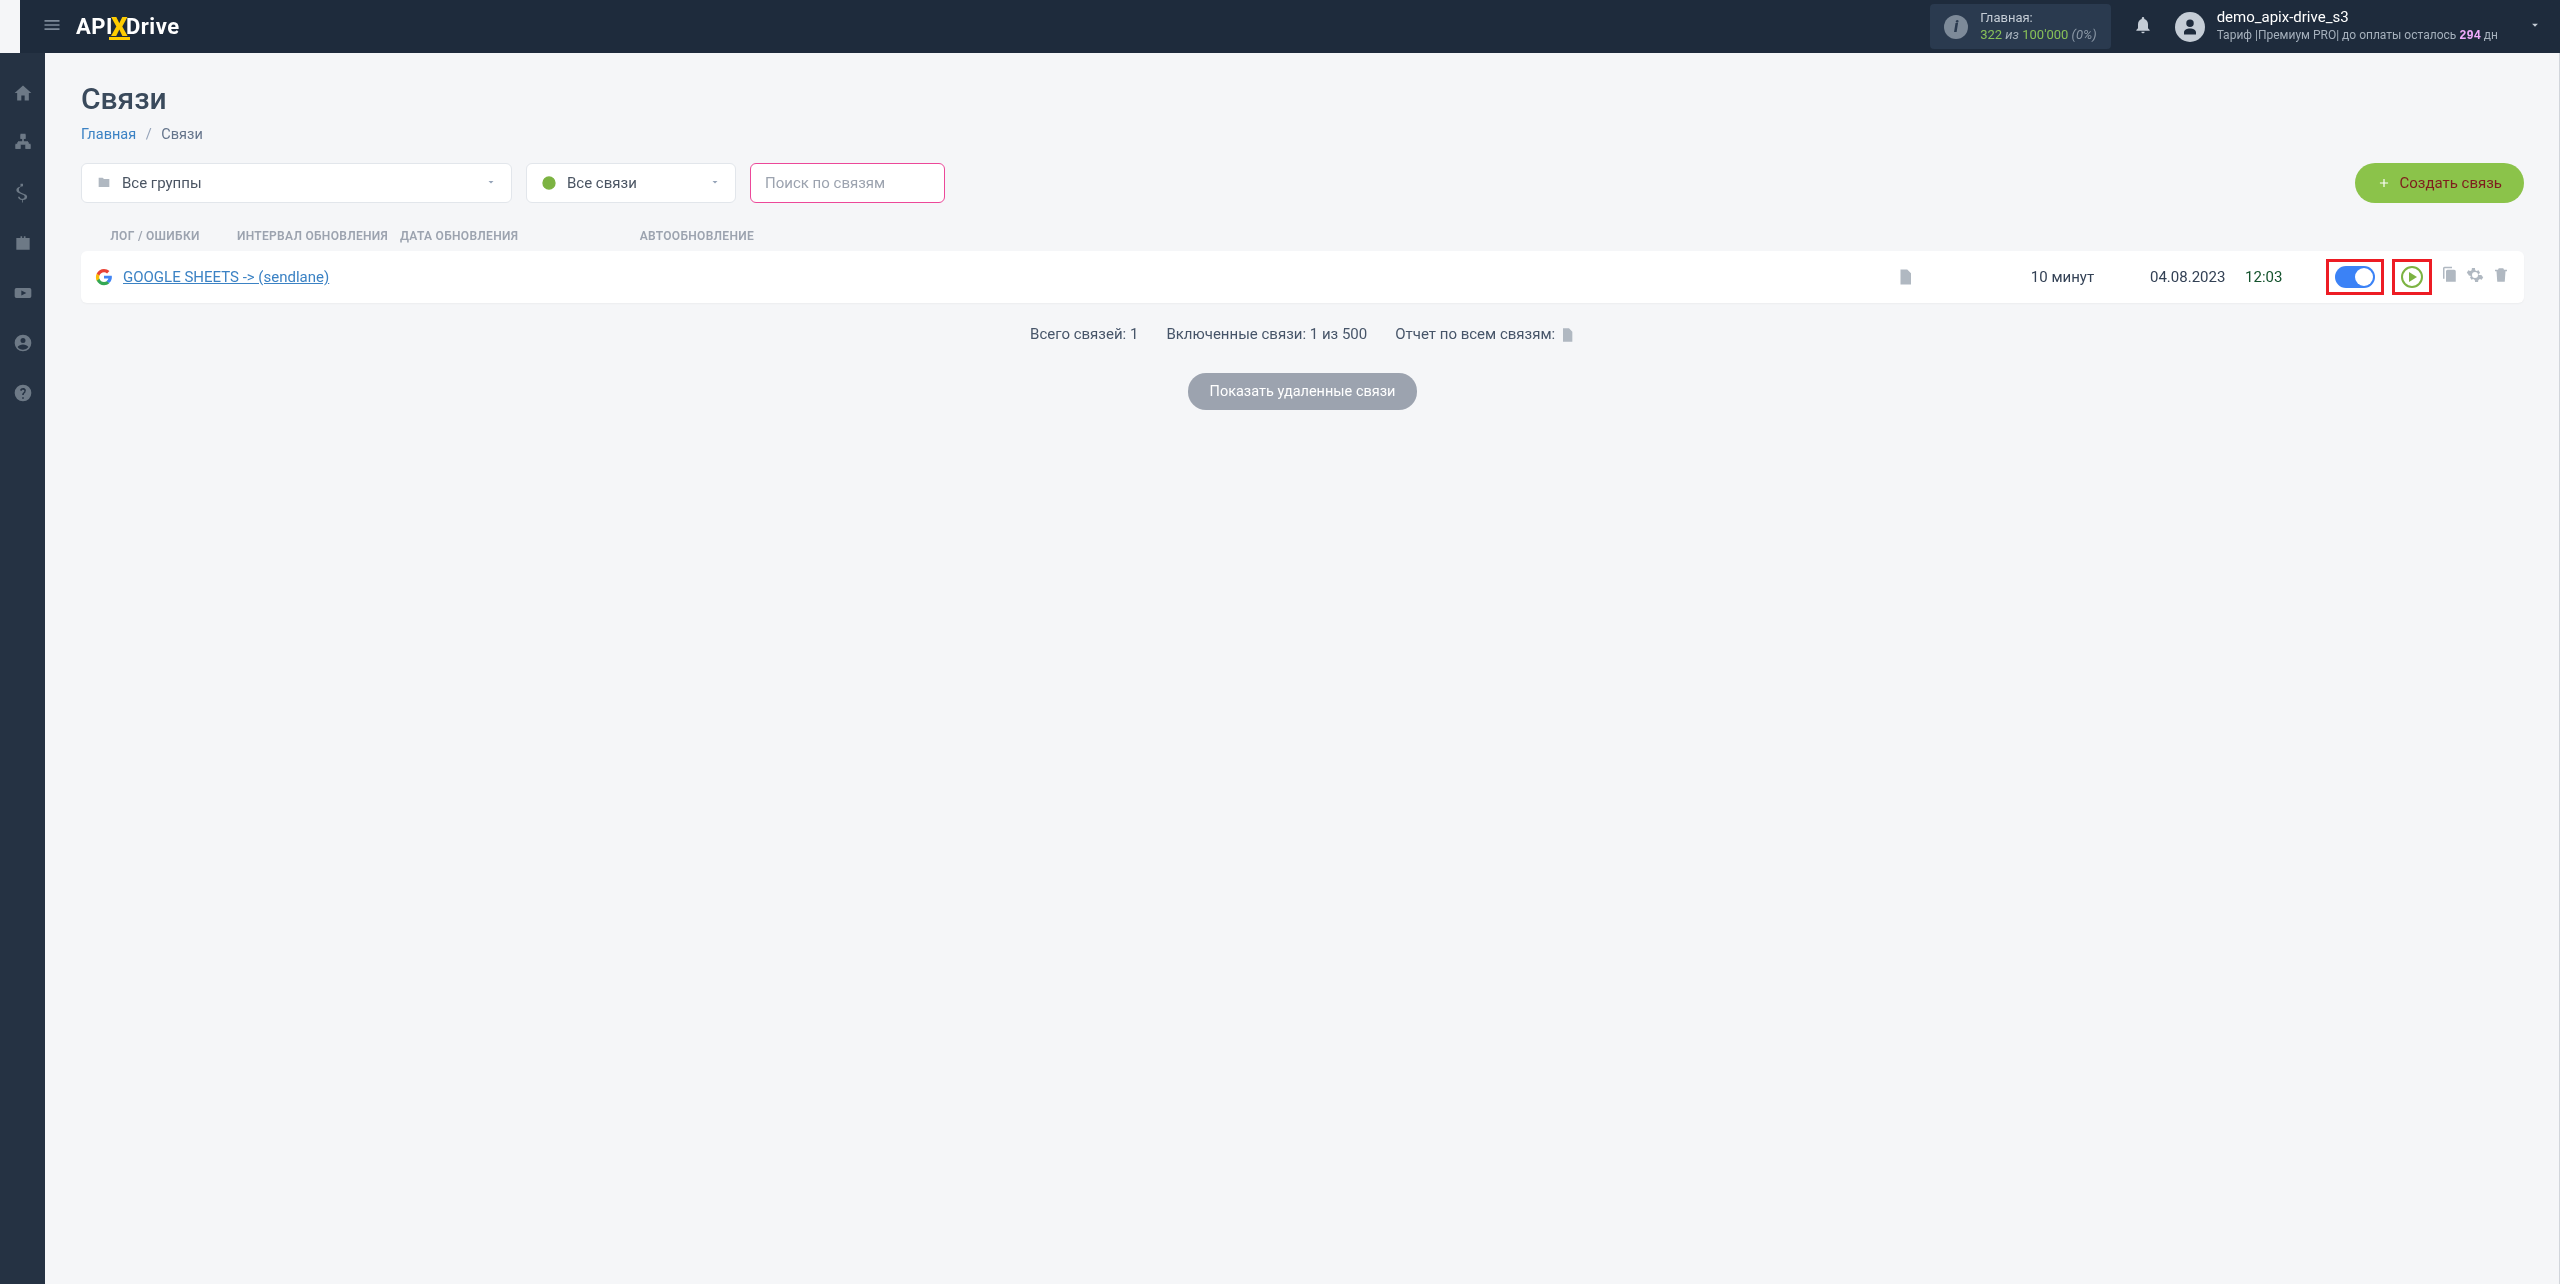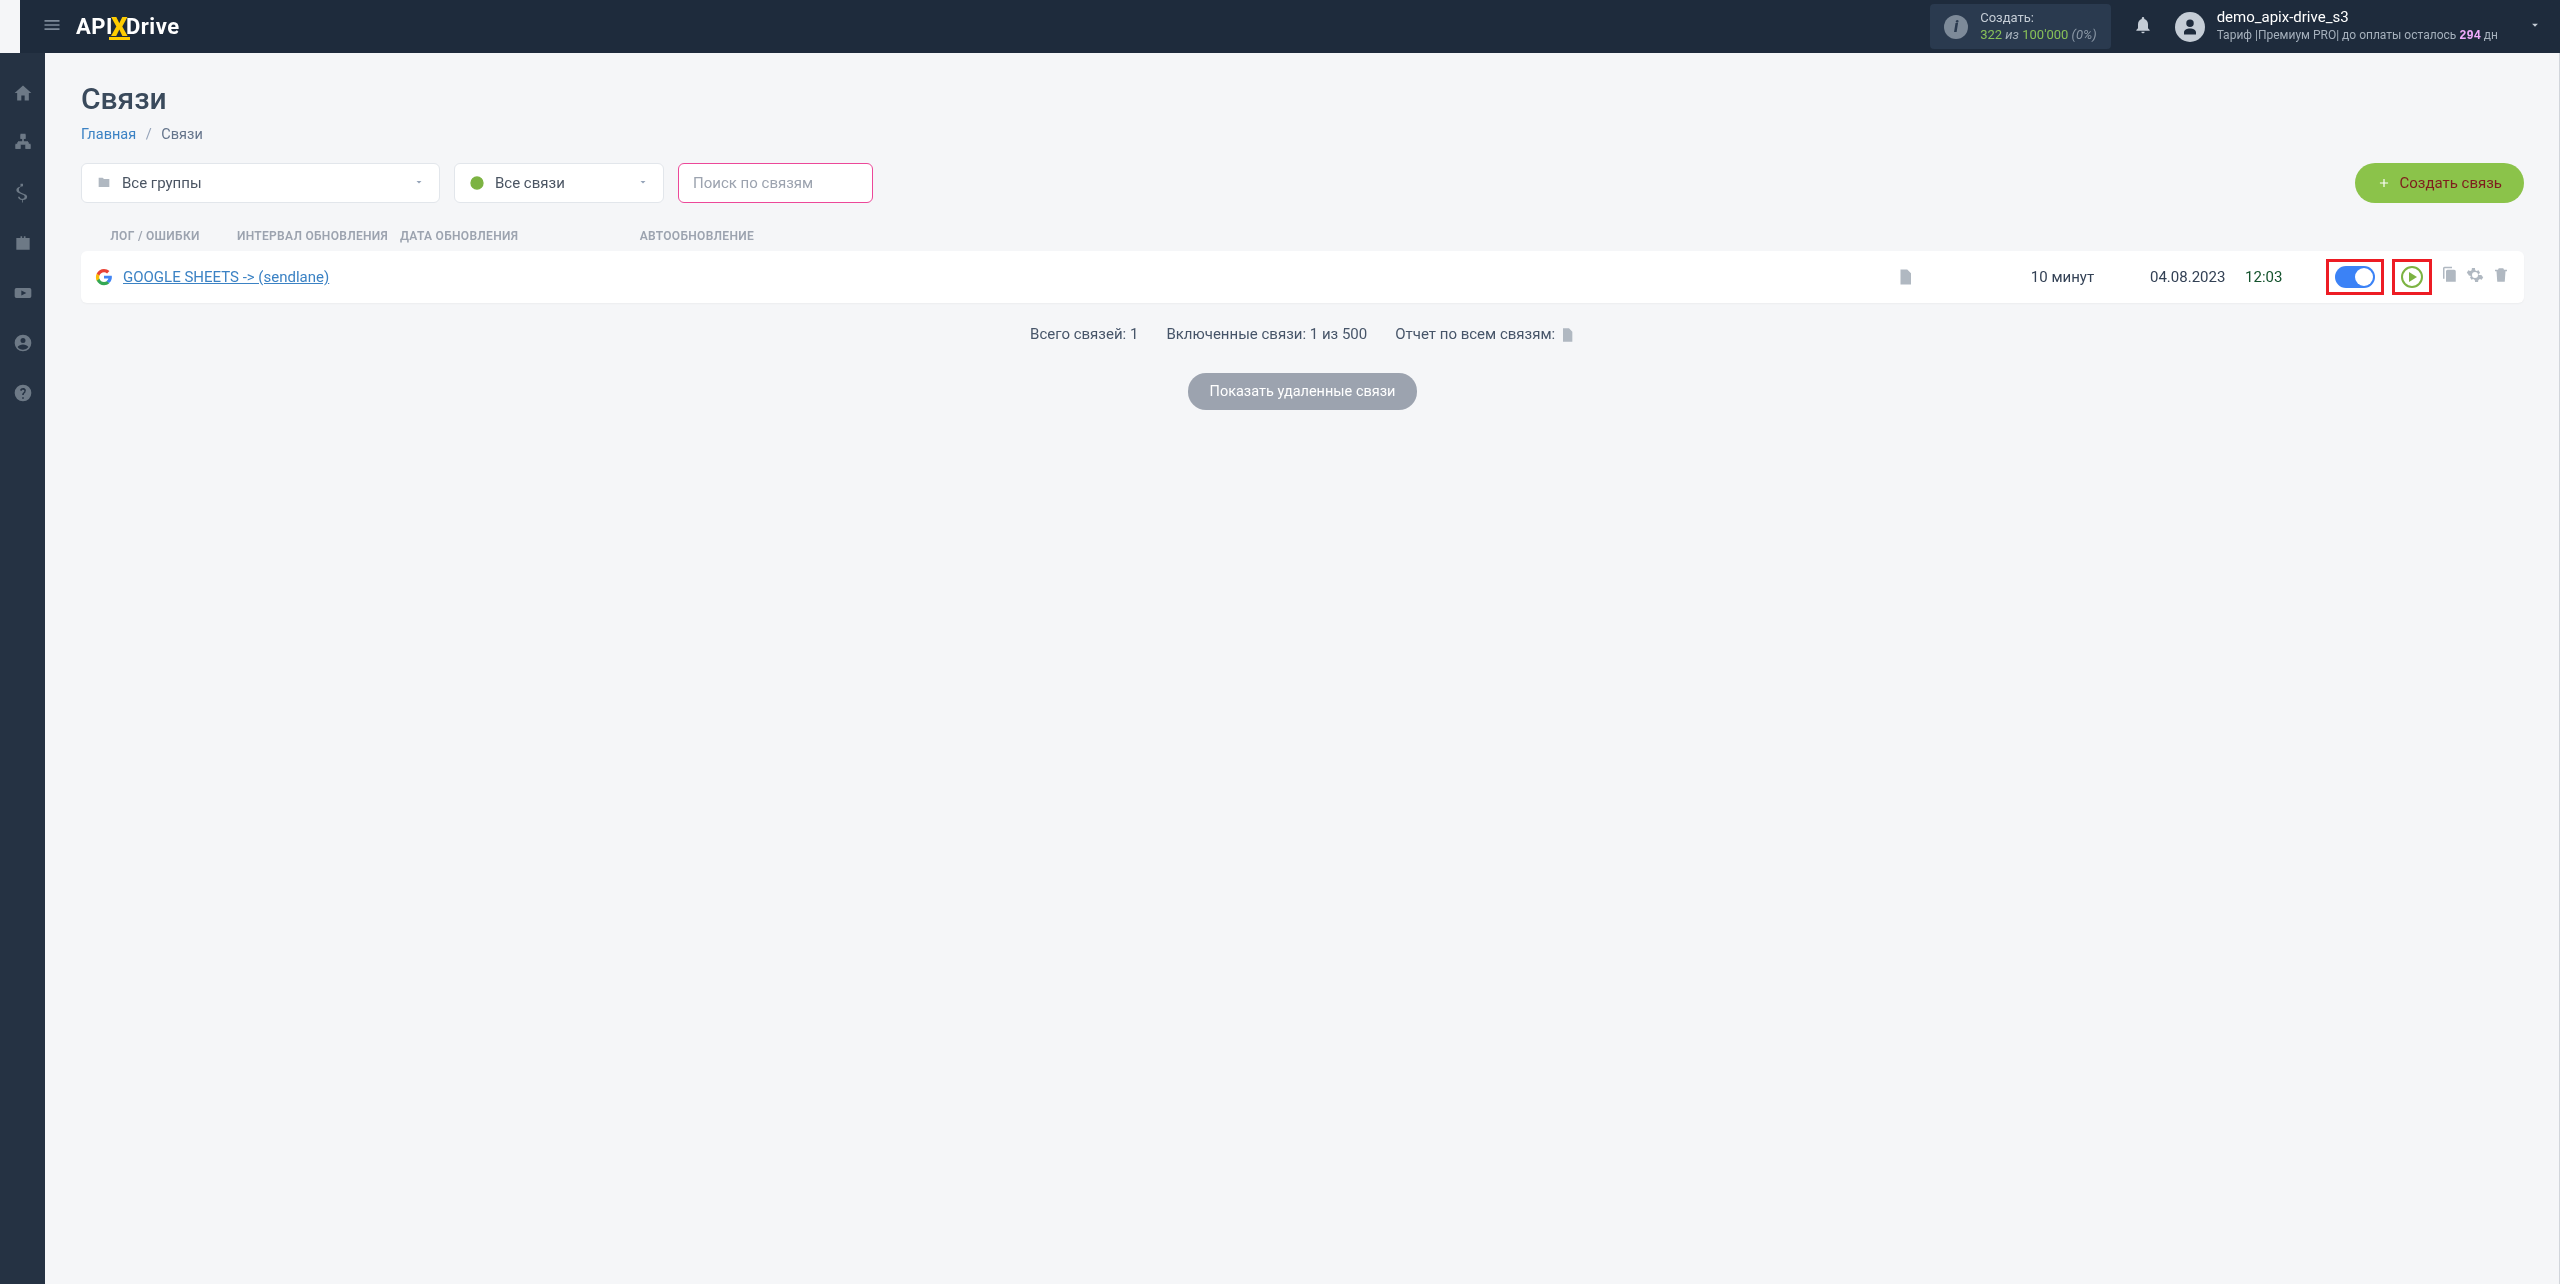--- a/index.html
+++ b/index.html
@@ -41,21 +41,21 @@
 
 
 .main { margin-left: 45px; padding: 28px 36px; }
 .page-title { font-size: 30px; color: #3a4a5c; font-weight: 500; }
 .breadcrumb { margin-top: 10px; font-size: 14.5px; }
 .breadcrumb a { color: #3b82c4; text-decoration: none; }
 .breadcrumb .sep { color: #94a3b8; margin: 0 6px; }
 .breadcrumb .cur { color: #64748b; }
 
 .filters-row { display: flex; gap: 14px; margin-top: 20px; align-items: center; }
-.select-box { background: #fff; border: 1px solid #e2e6eb; border-radius: 6px; height: 40px; width: 359px; display: flex; align-items: center; padding: 0 14px; cursor: pointer; position: relative; color: #4b5563; font-size: 15px; }
+.select-box { background: #fff; border: 1px solid #e2e6eb; border-radius: 6px; height: 40px; width: 431px; display: flex; align-items: center; padding: 0 14px; cursor: pointer; position: relative; color: #4b5563; font-size: 15px; }
 .select-box.small { width: 210px; }
 .select-box .lefticon { margin-right: 10px; display: flex; }
 .select-box .lefticon svg { fill: #b0b8c1; width: 16px; height: 16px; }
 .select-box .lefticon.green svg { fill: #7cb342; stroke: #7cb342; }
 .select-box .chev { margin-left: auto; }
 .select-box .chev svg { fill: #94a3b8; width: 12px; height: 12px; }
 .search-input { background: #fff; border: 1px solid #ec4899; border-radius: 6px; height: 40px; width: 195px; padding: 0 14px; font-size: 15px; color: #4b5563; outline: none; }
 .search-input::placeholder { color: #9ca3af; }
 
 .create-btn { margin-left: auto; background: #8bc34a; color: #7f1d1d; border: none; border-radius: 20px; height: 40px; padding: 0 22px; font-size: 15px; cursor: pointer; display: flex; align-items: center; gap: 8px; }
@@ -109,21 +109,21 @@
   <div class="logo">
     <span>API</span>
     <span class="x">X</span>
     <span>Drive</span>
   </div>
 
   <div class="topbar-right">
     <div class="actions-box">
       <div class="info-i">i</div>
       <div class="actions-text">
-        <div>Создать:</div>
+        <div>Главная:</div>
         <div class="row2">
           <span>322</span>
           <span class="iz">из</span>
           <span class="cap">100'000</span>
           <span class="pct">(0%)</span>
         </div>
       </div>
     </div>
 
     <div class="bell">

